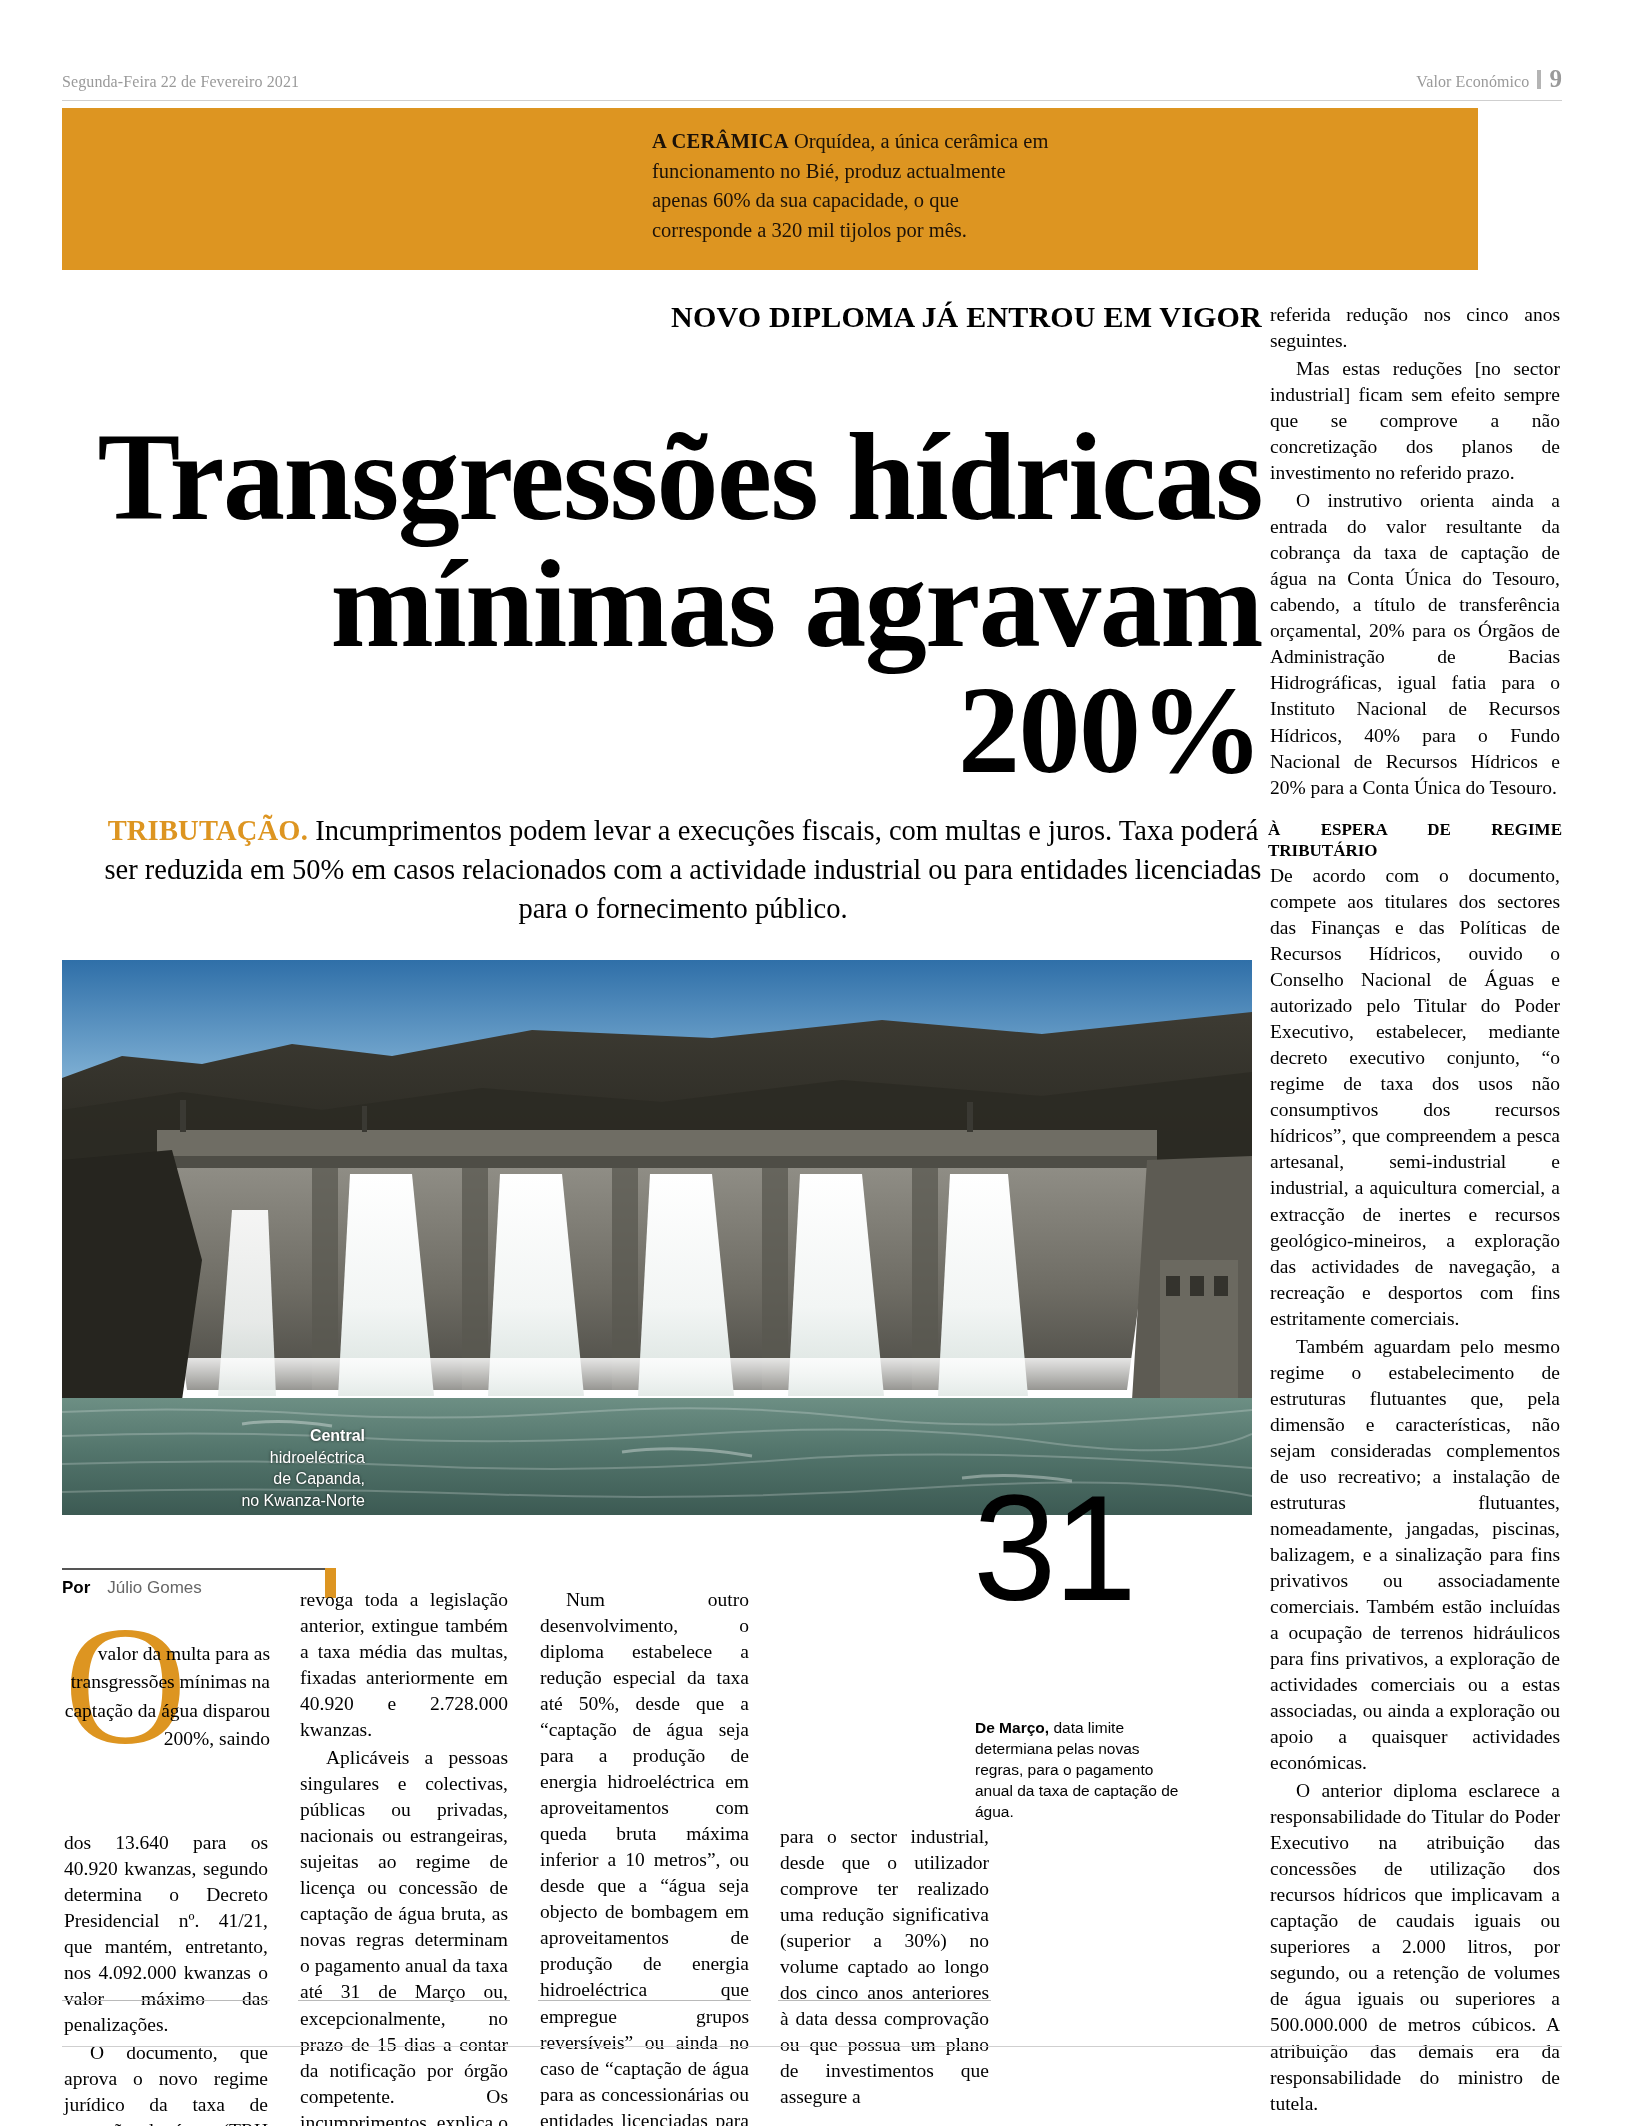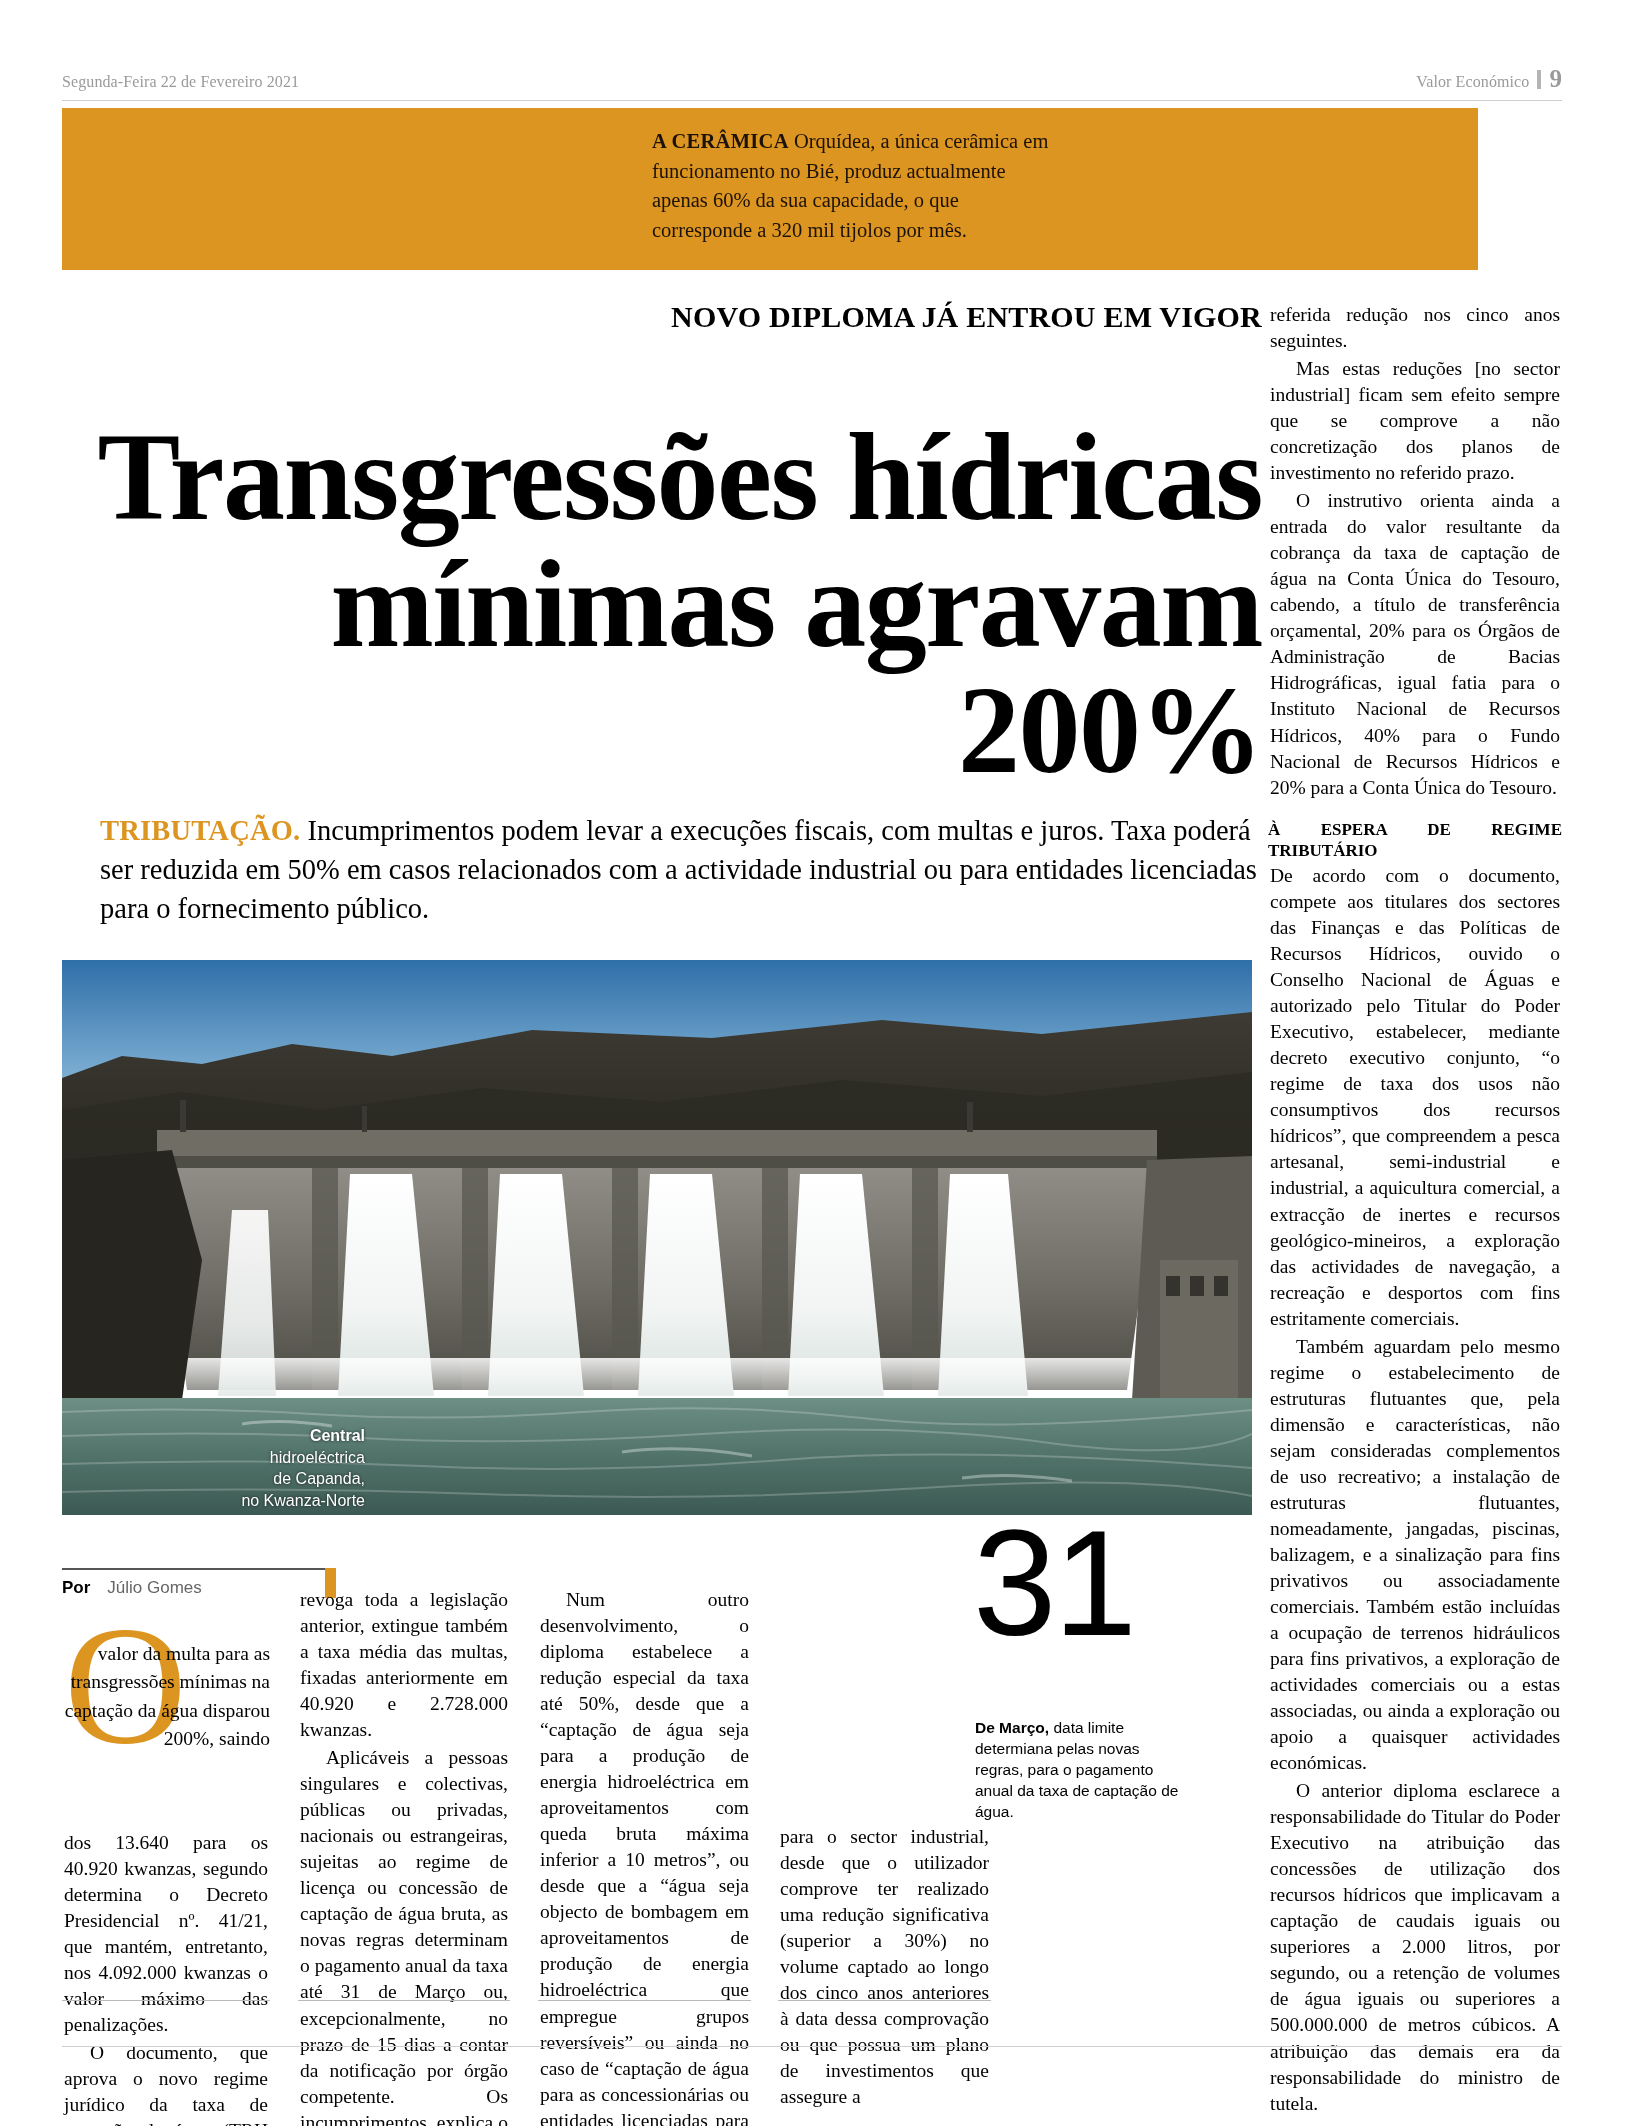--- a/index.html
+++ b/index.html
@@ -106,21 +106,21 @@
     line-height: 1.02;
     letter-spacing: -1.5px;
   }
 
   
   .standfirst {
     position: absolute;
     left: 100px;
     top: 812px;
     width: 1166px;
-    text-align: left;
+    text-align: center;
     font-size: 28.5px;
     line-height: 1.36;
   }
   .standfirst .tag {
     color: #dd9521;
     font-weight: bold;
     letter-spacing: .2px;
   }
 
   
@@ -224,21 +224,21 @@
     width: 208px;
     font-size: 19.5px;
     line-height: 1.45;
     text-align: right;
   }
 
   
   .stat-num {
     position: absolute;
     left: 973px;
-    top: 1514px;
+    top: 1479px;
     font-family: "Liberation Sans", sans-serif;
     font-weight: 300;
     font-size: 150px;
     line-height: .92;
     letter-spacing: -3px;
     color: #000;
   }
   .stat-cap {
     position: absolute;
     left: 975px;

